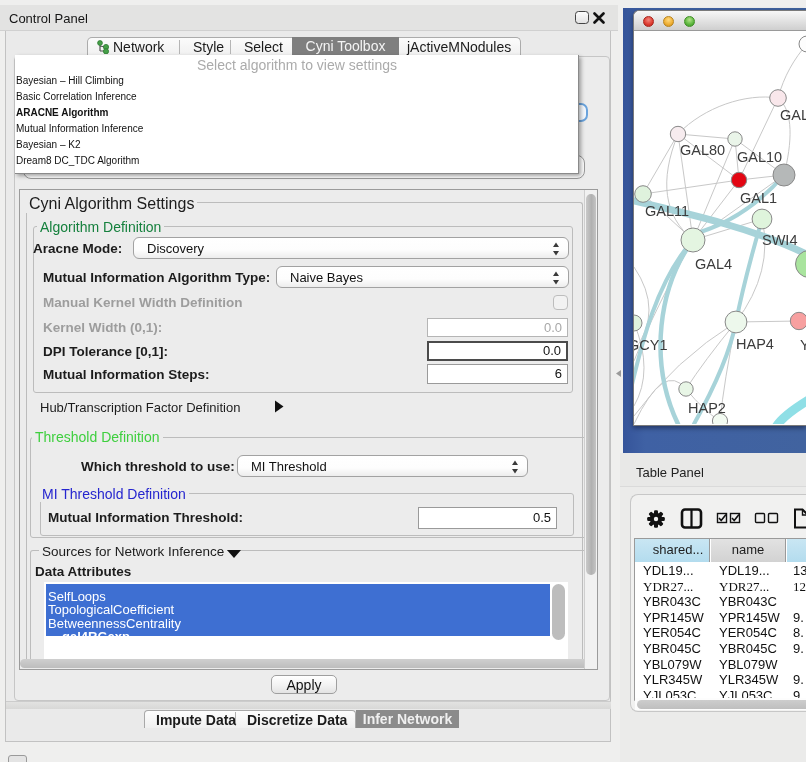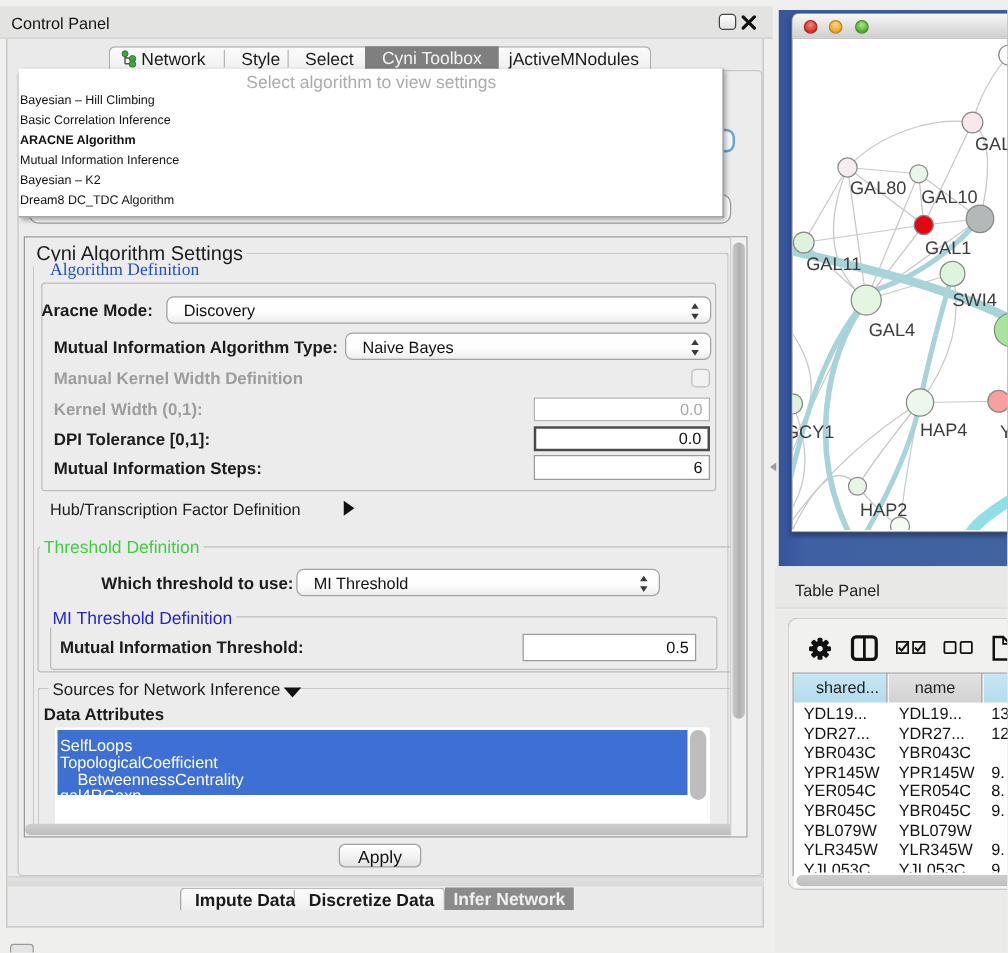--- a/index.html
+++ b/index.html
@@ -54,21 +54,21 @@
   <div class="abs" style="left:205px;top:0;width:107px;height:19px;background:#7f7f7f;color:#f4f4f4;text-align:center;line-height:19px;">Cyni Toolbox</div>
   <div class="abs" style="left:312px;top:2px;left:320px;">jActiveMNodules</div>
 </div>
 
 <div class="abs" style="left:19px;top:189px;width:579px;height:481px;border:1px solid #9b9b9b;background:#ececec;"></div>
 
 <div class="gbox" style="left:26px;top:202px;width:557px;height:460px;border-bottom:none;"></div>
 <div class="gtitle" style="left:26px;top:195px;color:#1c1c1c;font-size:16px;">Cyni Algorithm Settings</div>
 
 <div class="gbox" style="left:33px;top:226px;width:540px;height:167px;"></div>
-<div class="gtitle" style="left:37px;top:209px;color:#1d4ed8;font-family:Liberation Serif, serif;">Algorithm Definition</div>
+<div class="gtitle" style="left:37px;top:219px;color:#15803d;">Algorithm Definition</div>
 
 <div class="lbl abs" style="left:33px;top:241px;">Aracne Mode:</div>
 <div class="combo" style="left:133px;top:237px;width:436px;height:22px;">
     <span style="position:absolute;left:13px;top:3px;">Discovery</span>
   <svg class="ar" width="10" height="22" viewBox="0 0 10 22">
       <path d="M2 9 L5 4.5 L8 9 Z M2 13 L5 17.5 L8 13 Z" fill="#3a3a3a"></path>
     </svg>
   </div>
 
 <div class="lbl abs" style="left:43px;top:270px;">Mutual Information Algorithm Type:</div>
@@ -116,22 +116,22 @@
 <div class="gtitle" style="left:39px;top:544px;color:#1c1c1c;font-size:13.5px;">Sources for Network Inference</div>
 <svg class="abs" style="left:226px;top:548px;" width="16" height="11" viewBox="0 0 16 11">
     <path d="M1 2 L15 2 L8 10 Z" fill="#111"></path>
   </svg>
 <div class="lbl abs" style="left:35px;top:564px;">Data Attributes</div>
 
 <div class="abs" style="left:44px;top:582px;width:524px;height:77px;background:#fff;"></div>
 <div class="abs" style="left:46px;top:584px;width:504px;height:52px;background:#3e6fd2;color:#fff;font-size:13px;">
   <div style="padding:5px 0 0 2px;height:13.3px;">SelfLoops</div>
   <div style="padding:5px 0 0 2px;height:13.3px;">TopologicalCoefficient</div>
-  <div style="padding:5px 0 0 16px;height:13.3px;">BetweennessCentrality</div>
-  <div style="padding:5px 0 0 2px;height:13.3px;">gal4RGexp</div>
+  <div style="padding:5px 0 0 2px;height:13.3px;">BetweennessCentrality</div>
+  <div style="padding:5px 0 0 16px;height:13.3px;font-weight:bold;">gal4RGexp</div>
 </div>
 <div class="abs" style="left:552px;top:584px;width:13px;height:56px;background:#bdbdbd;border-radius:7px;"></div>
 
 <div class="abs" style="left:20px;top:659px;width:577px;height:9px;background:linear-gradient(#cfcfcf,#bdbdbd);border-radius:5px;"></div>
 
 <div class="abs" style="left:584px;top:190px;width:13px;height:479px;background:#f1f1f1;border-left:1px solid #cfcfcf;"></div>
 <div class="abs" style="left:585.5px;top:194px;width:10px;height:381px;background:linear-gradient(90deg,#c9c9c9,#b1b1b1 55%,#c4c4c4);border-radius:6px;"></div>
 
 <div class="abs" style="left:271px;top:675px;width:66px;height:19px;background:linear-gradient(#ffffff,#f2f2f2 55%,#e3e3e3);border:1px solid #9f9f9f;border-radius:5px;text-align:center;font-size:14px;color:#111;line-height:18px;">Apply</div>
 
@@ -297,21 +297,21 @@
   <div class="abs" style="left:0;top:0;width:75px;height:23px;background:linear-gradient(#c9e6f3,#b3dcee);border-right:1px solid #9a9a9a;text-align:center;line-height:22px;padding-left:12px;">shared...</div>
   <div class="abs" style="left:76px;top:0;width:75px;height:23px;background:linear-gradient(#e2e2e2,#d2d2d2);border-right:1px solid #9a9a9a;text-align:center;line-height:22px;">name</div>
   <div class="abs" style="left:152px;top:0;width:20px;height:23px;background:linear-gradient(#c9e6f3,#b3dcee);"></div>
 </div>
 <div class="abs" id="trows" style="left:635px;top:563px;width:171px;font-size:13px;color:#111;">
   <div style="height:15.6px;">
       <span style="position:absolute;left:8px;">YDL19...</span>
       <span style="position:absolute;left:84px;">YDL19...</span>
       <span style="position:absolute;left:158px;">13</span>
     </div>
-  <div style="height:15.6px;">
+  <div style="height:15.6px;font-family:Liberation Serif, serif;">
       <span style="position:absolute;left:8px;top:15.6px;">YDR27...</span>
       <span style="position:absolute;left:84px;top:15.6px;">YDR27...</span>
       <span style="position:absolute;left:158px;top:15.6px;">12</span>
     </div>
   <div style="height:15.6px;">
       <span style="position:absolute;left:8px;top:31.2px;">YBR043C</span>
       <span style="position:absolute;left:84px;top:31.2px;">YBR043C</span>
     </div>
   <div style="height:15.6px;">
       <span style="position:absolute;left:8px;top:46.8px;">YPR145W</span>

